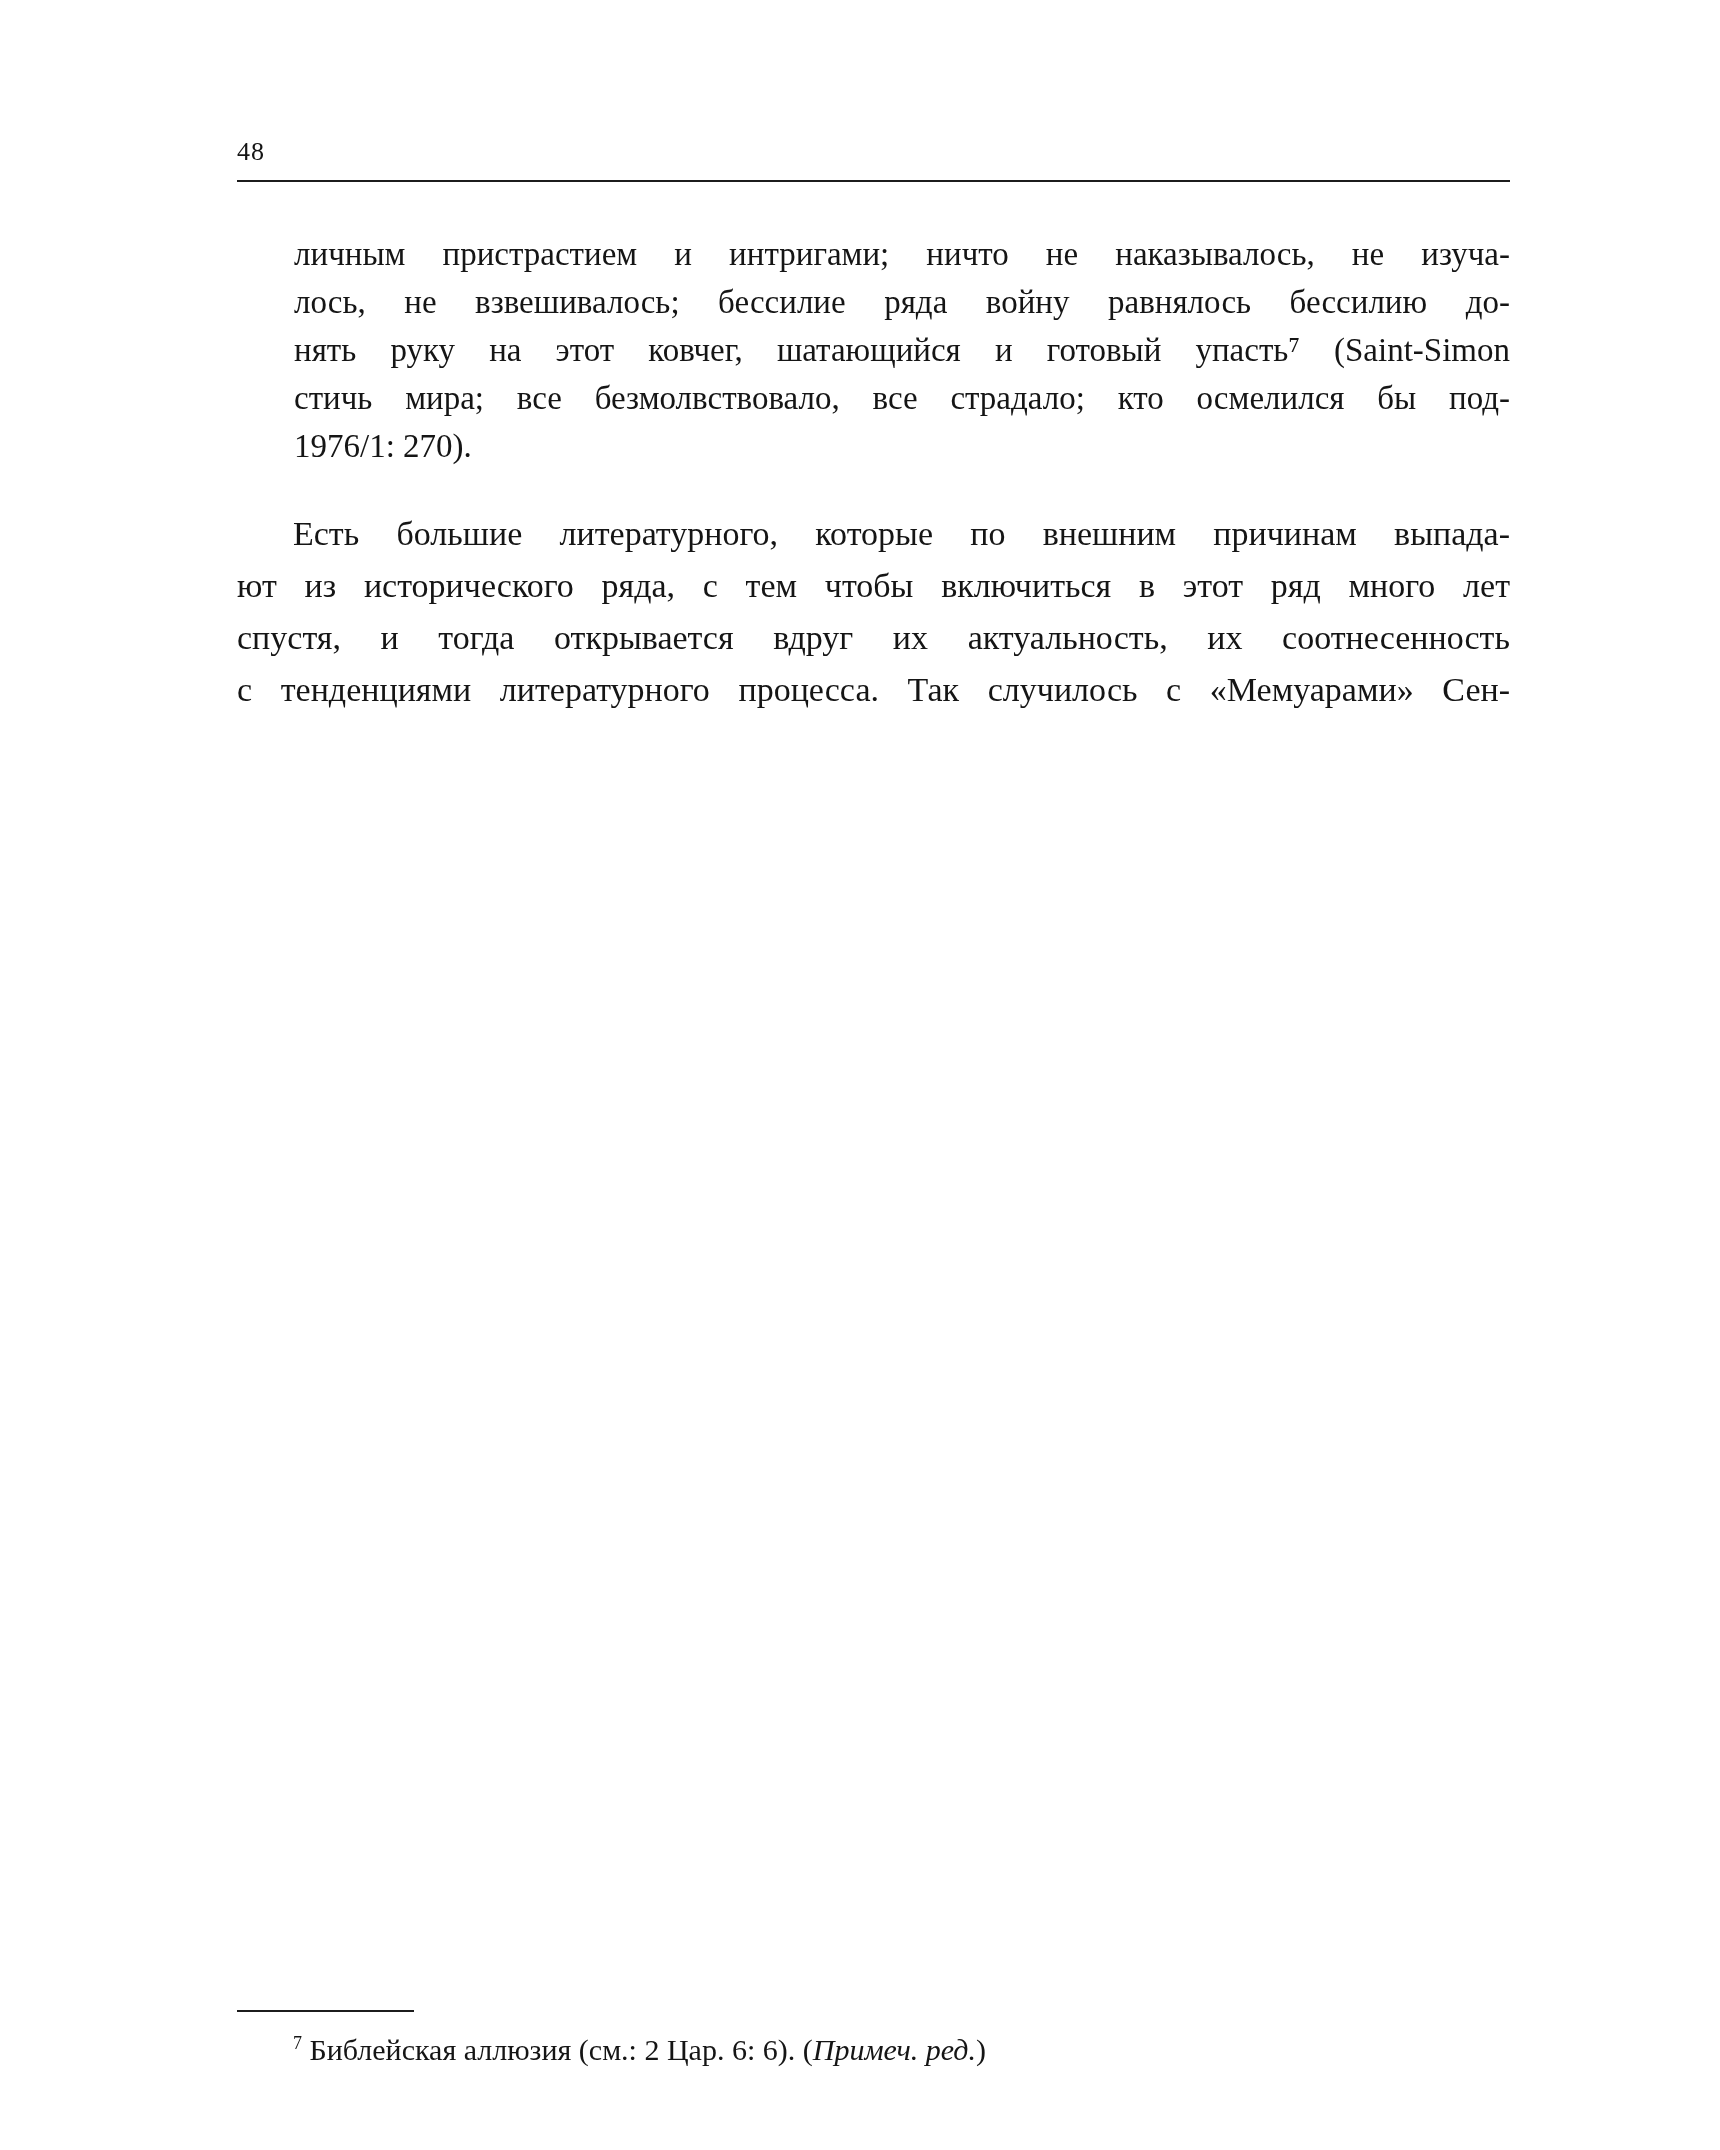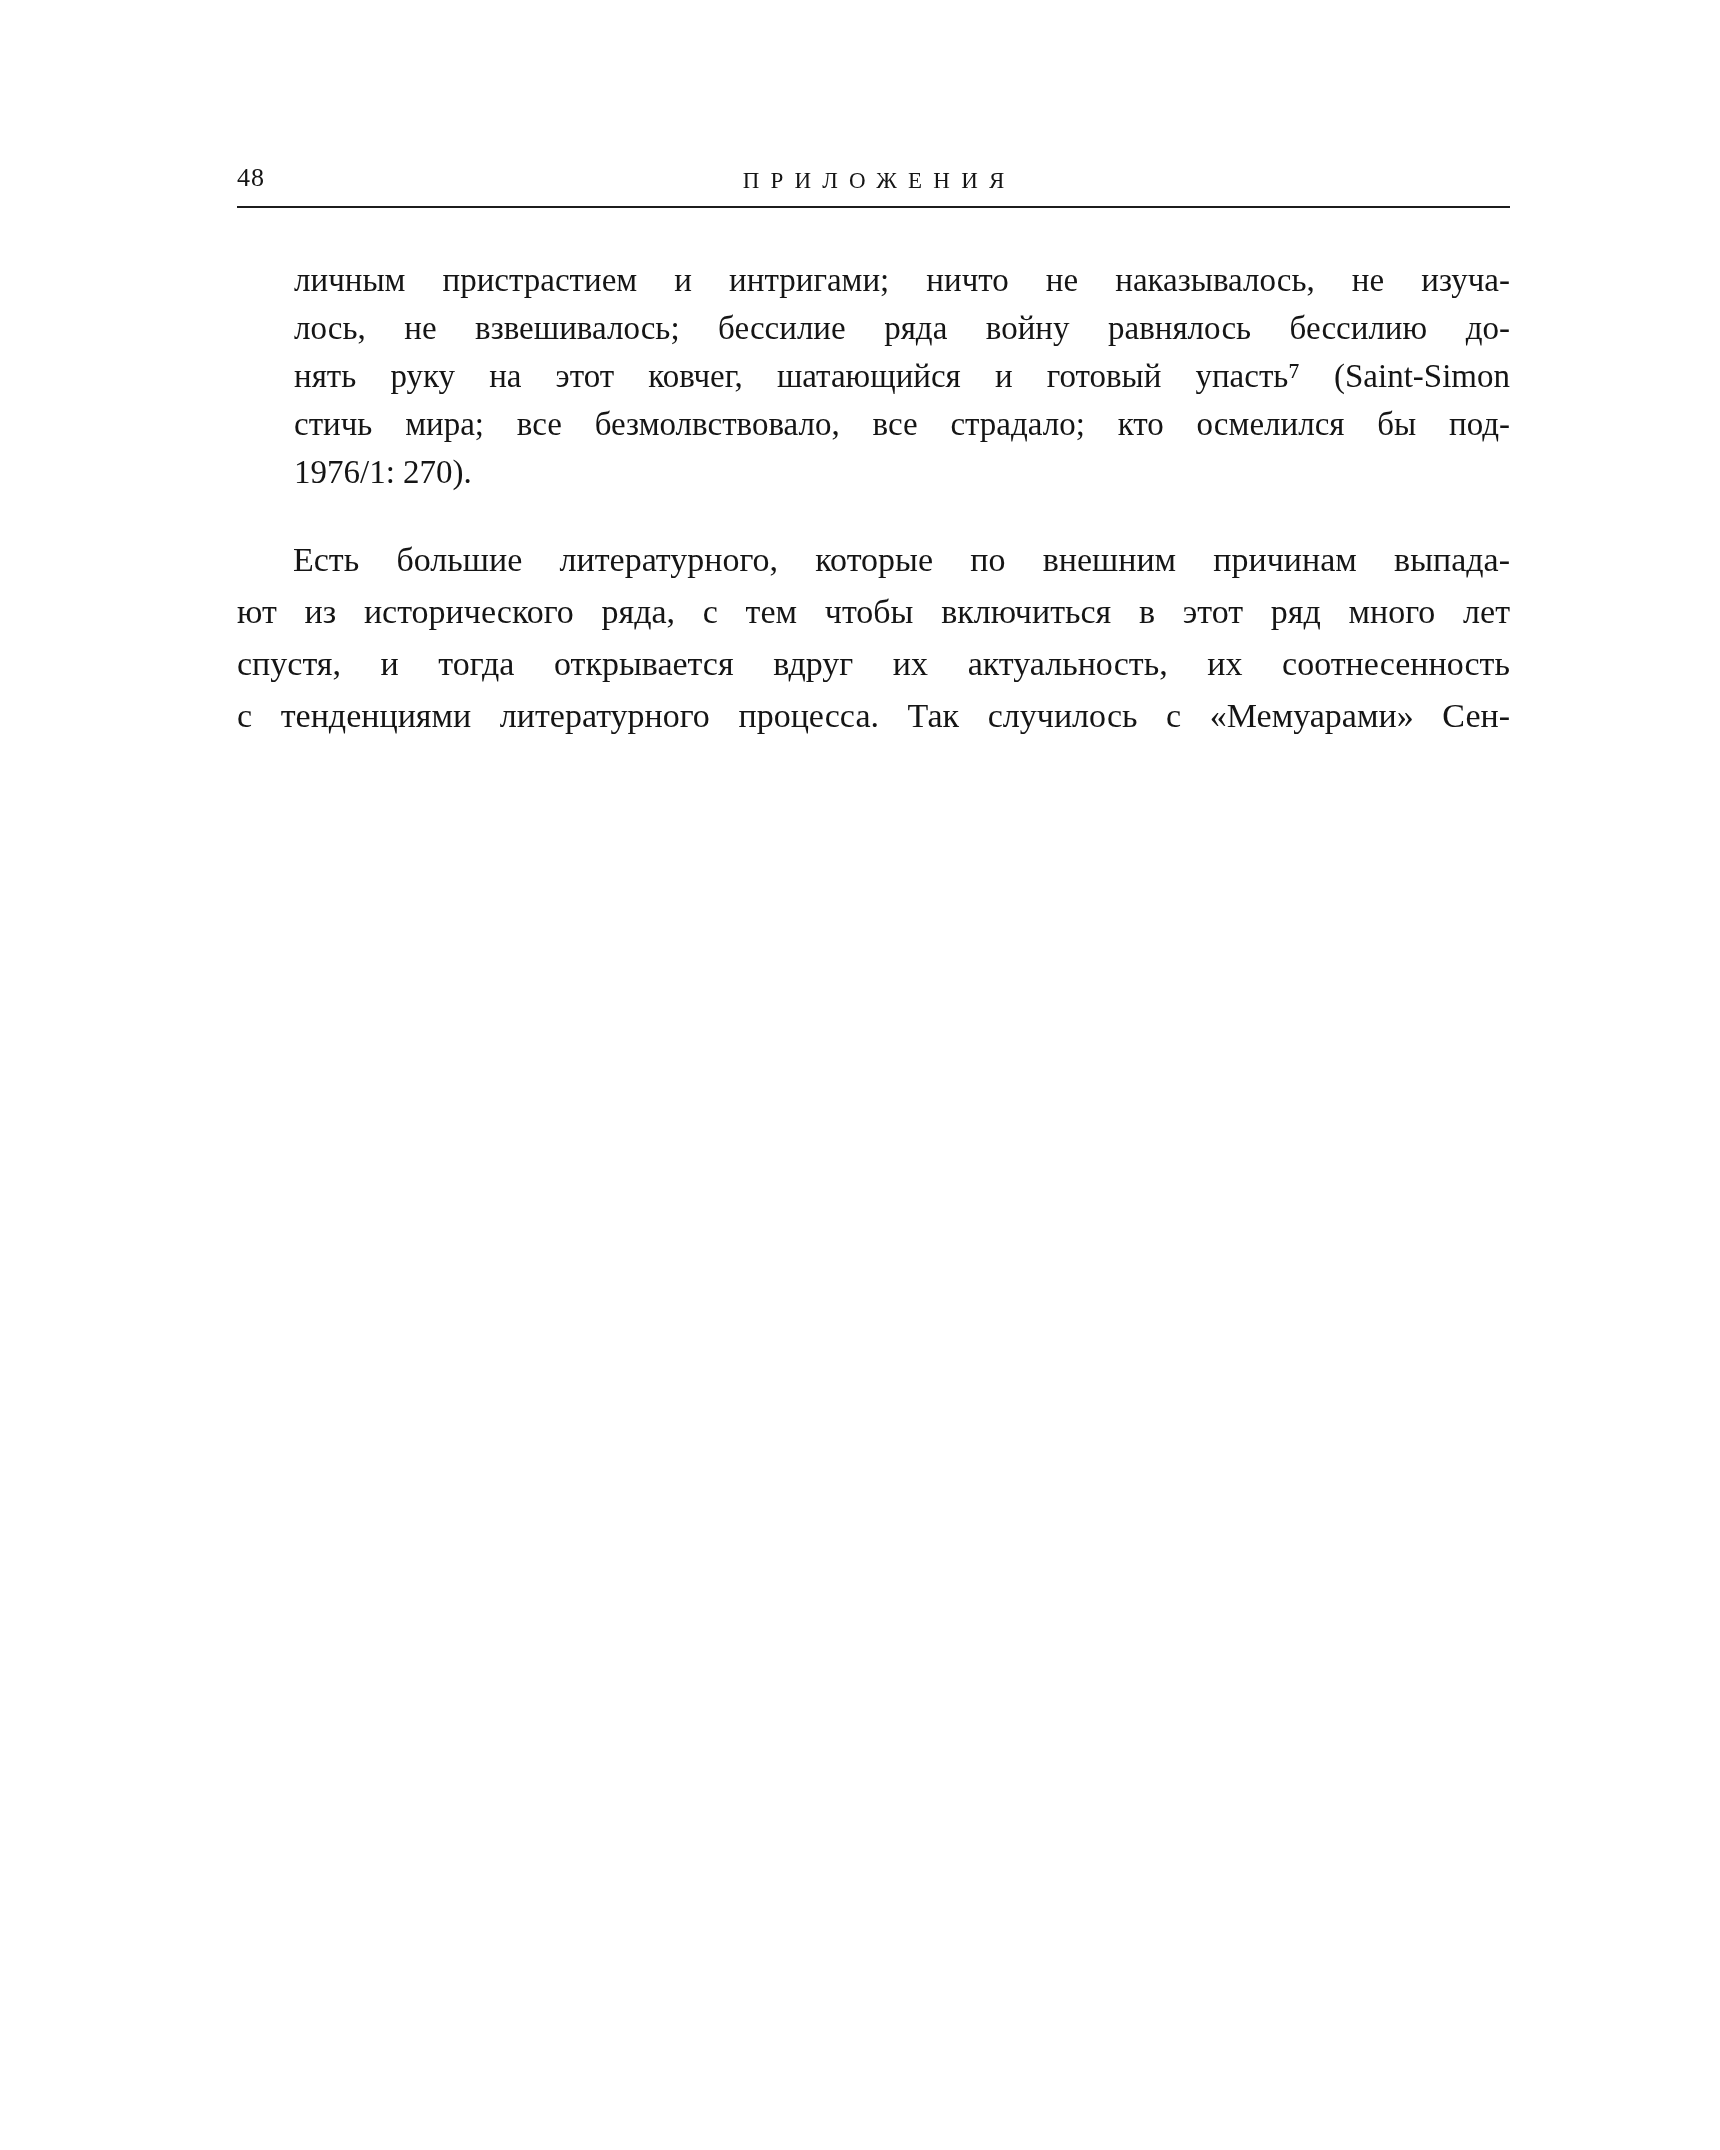--- a/index.html
+++ b/index.html
@@ -74,33 +74,38 @@
     line-height: 0;
   }
 </style>
 </head>
 <body>
 
 <div class="page">
 
   <div class="header-row">
     <span class="page-number">48</span>
-    <span class="header-title">ПРИЛОЖЕНИЯ</span>
   </div>
 
   <div class="quote">
       <div class="line">личным пристрастием и интригами; ничто не наказывалось, не изуча-</div>
       <div class="line">лось, не взвешивалось; бессилие ряда войну равнялось бессилию до-</div>
       <div class="line">нять руку на этот ковчег, шатающийся и готовый упасть⁷ (Saint-Simon</div>
       <div class="line">стичь мира; все безмолвствовало, все страдало; кто осмелился бы под-</div>
       <div class="line last">1976/1: 270).</div>
     </div>
 
   <div class="para">
       <div class="line">Есть большие литературного, которые по внешним причинам выпада-</div>
       <div class="line">ют из исторического ряда, с тем чтобы включиться в этот ряд много лет</div>
       <div class="line">спустя, и тогда открывается вдруг их актуальность, их соотнесенность</div>
       <div class="line">с тенденциями литературного процесса. Так случилось с «Мемуарами» Сен-</div>
     </div>
 
+  <div class="footnote">
+    <div class="footnote-rule"></div>
+    <div class="footnote-text">
+      <sup>7</sup><span> Библейская аллюзия (см.: 2 Цар. 6: 6). (</span><em>Примеч. ред.</em><span>)</span>
+    </div>
+  </div>
 
 </div>
 
 
 </body></html>

